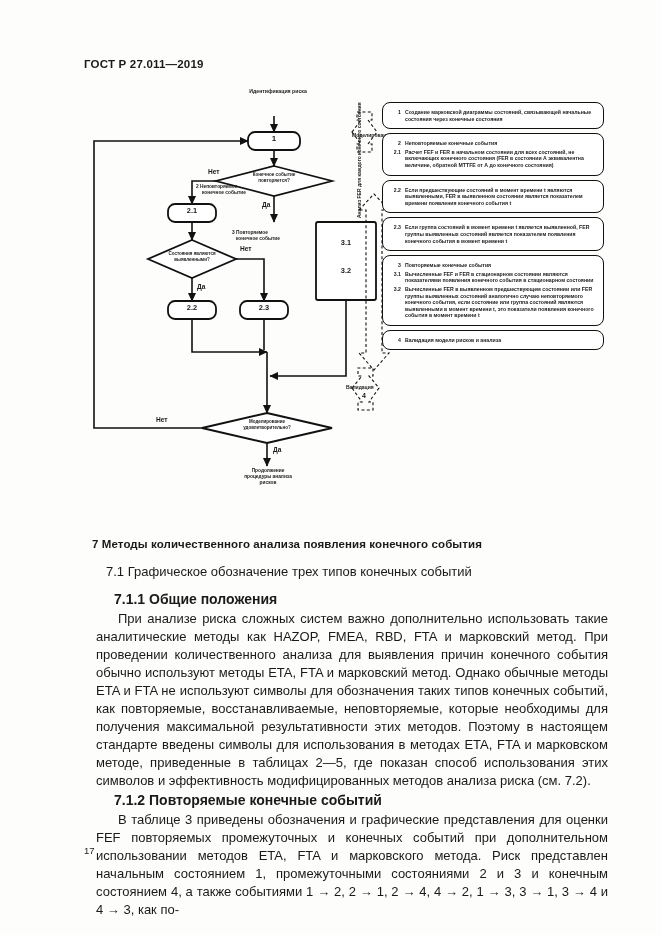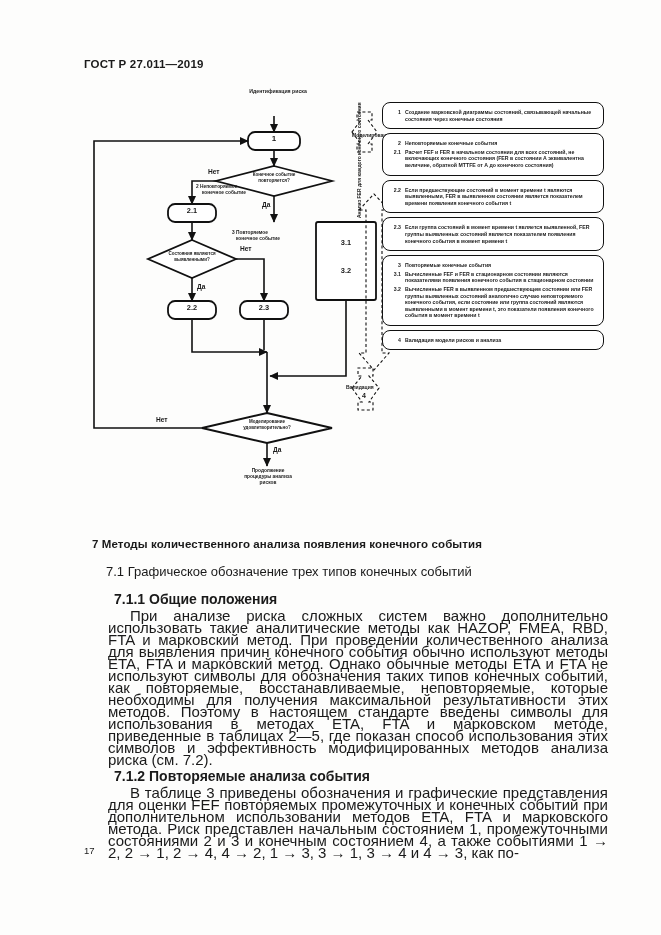--- a/index.html
+++ b/index.html
@@ -54,23 +54,23 @@
     font-size:13px;
     font-weight:normal;
     margin:0 0 11px 14px;
   }
   h4.subsub{
     font-size:14px;
     font-weight:bold;
     margin:12px 0 3px 22px;
   }
   p.body{
-    font-size:15px;
-    line-height:12px;
-    margin:0 0 0 16px;
+    font-size:13px;
+    line-height:18px;
+    margin:0 0 0 4px;
     text-align:justify;
     text-indent:22px;
     hyphens:auto;
   }
   .pagenum{
     position:absolute;
     left:84px;top:845px;
     font-size:9.5px;
   }
 </style>
@@ -248,19 +248,19 @@
         </div>
       </div>
 
   </div>
 
   <div class="content">
     <h2 class="sec">7 Методы количественного анализа появления конечного события</h2>
     <h3 class="sub">7.1 Графическое обозначение трех типов конечных событий</h3>
     <h4 class="subsub">7.1.1 Общие положения</h4>
     <p class="body">При анализе риска сложных систем важно дополнительно использовать такие аналитические методы как HAZOP, FMEA, RBD, FTA и марковский метод. При проведении количественного анализа для выявления причин конечного события обычно используют методы ETA, FTA и марковский метод. Однако обычные методы ETA и FTA не используют символы для обозначения таких типов конечных событий, как повторяемые, восстанавливаемые, неповторяемые, которые необходимы для получения максимальной результативности этих методов. Поэтому в настоящем стандарте введены символы для использования в методах ETA, FTA и марковском методе, приведенные в таблицах 2—5, где показан способ использования этих символов и эффективность модифицированных методов анализа риска (см. 7.2).</p>
-    <h4 class="subsub" style="margin-top:2px;">7.1.2 Повторяемые анализа события</h4>
+    <h4 class="subsub" style="margin-top:2px;">7.1.2 Повторяемые конечные событий</h4>
     <p class="body">В таблице 3 приведены обозначения и графические представления для оценки FEF повторяемых промежуточных и конечных событий при дополнительном использовании методов ETA, FTA и марковского метода. Риск представлен начальным состоянием 1, промежуточными состояниями 2 и 3 и конечным состоянием 4, а также событиями 1 → 2, 2 → 1, 2 → 4, 4 → 2, 1 → 3, 3 → 1, 3 → 4 и 4 → 3, как по-</p>
   </div>
 
   <div class="pagenum">17</div>
 
 </div>
 
 </body></html>

